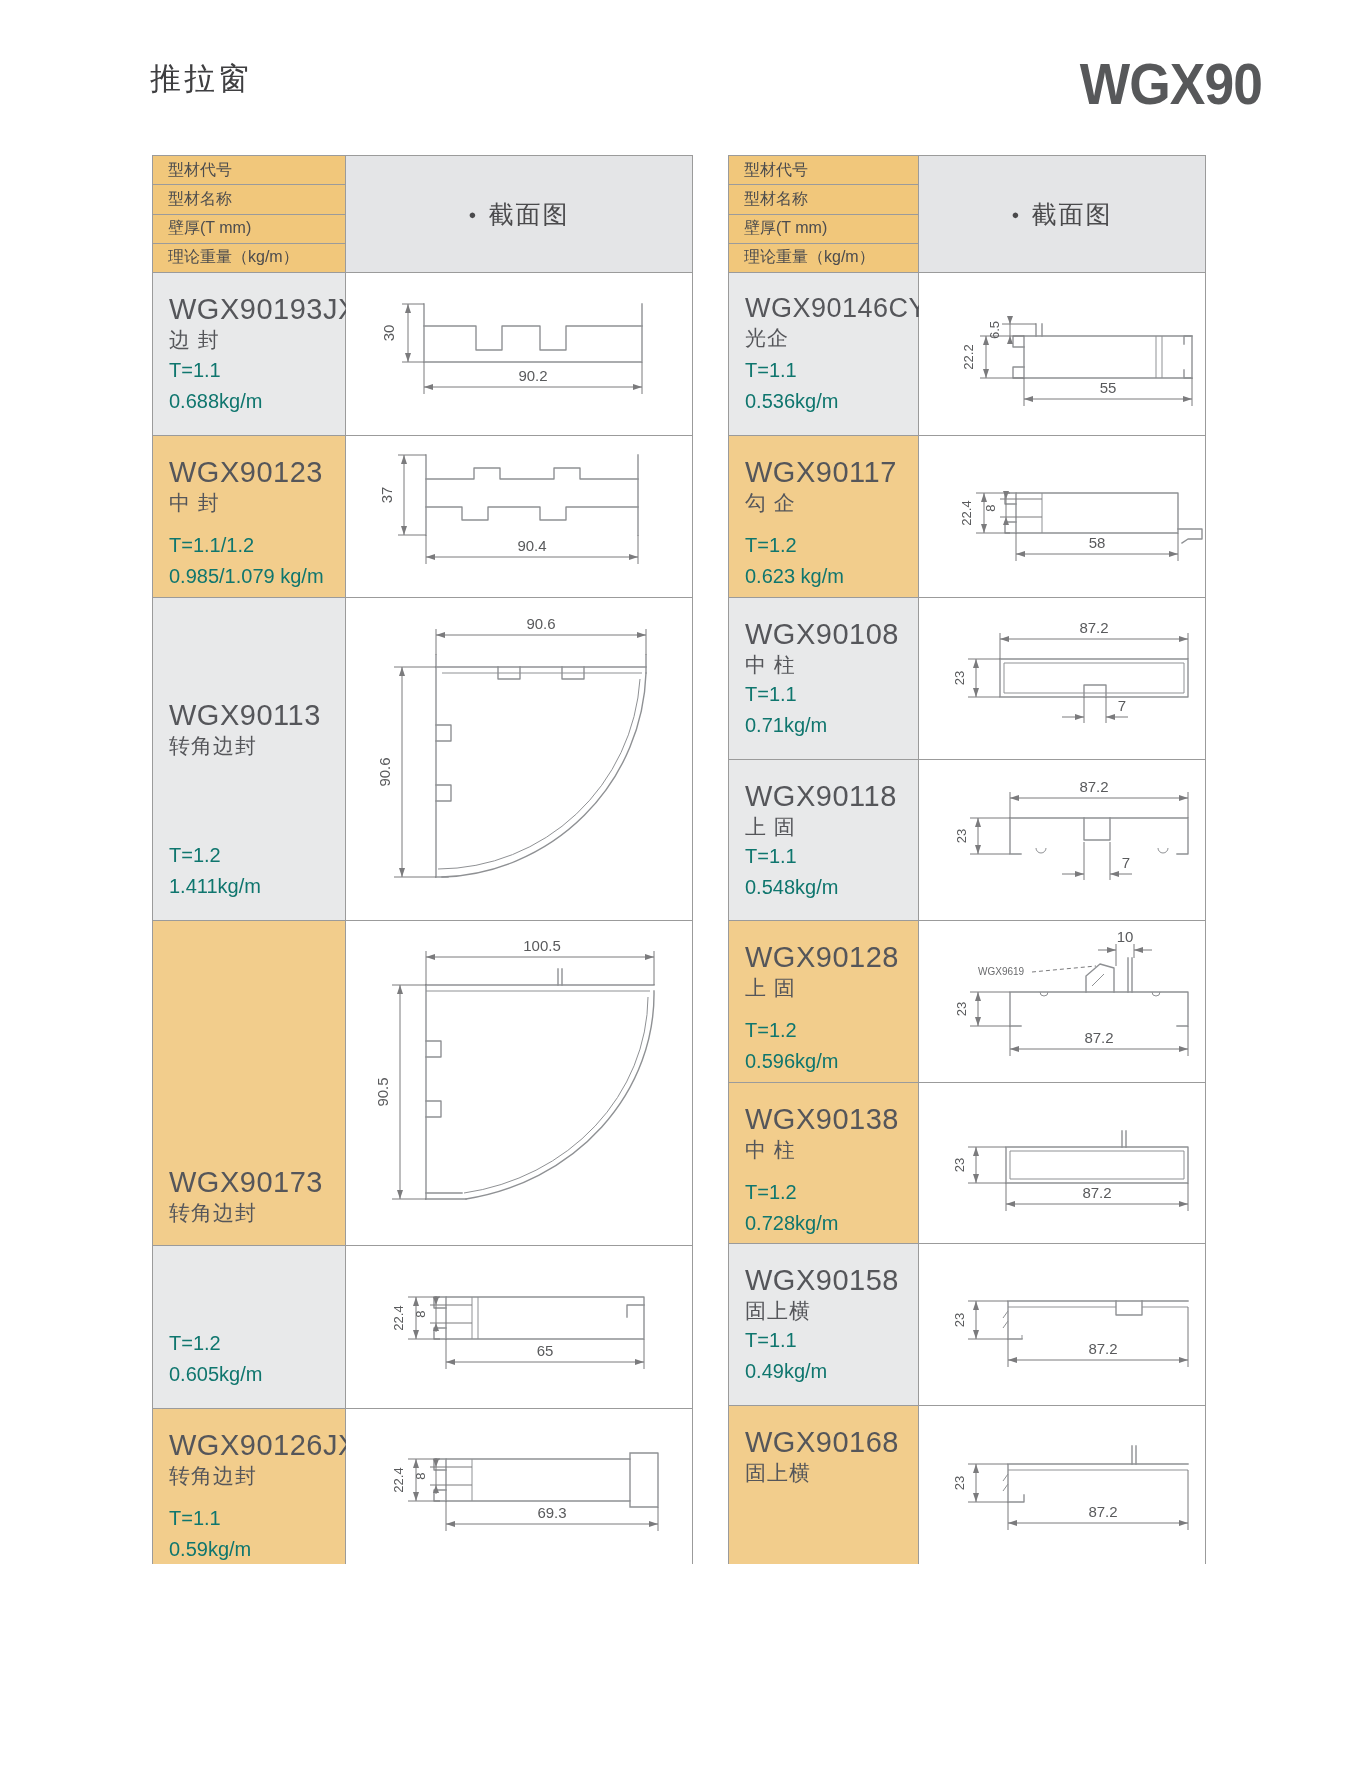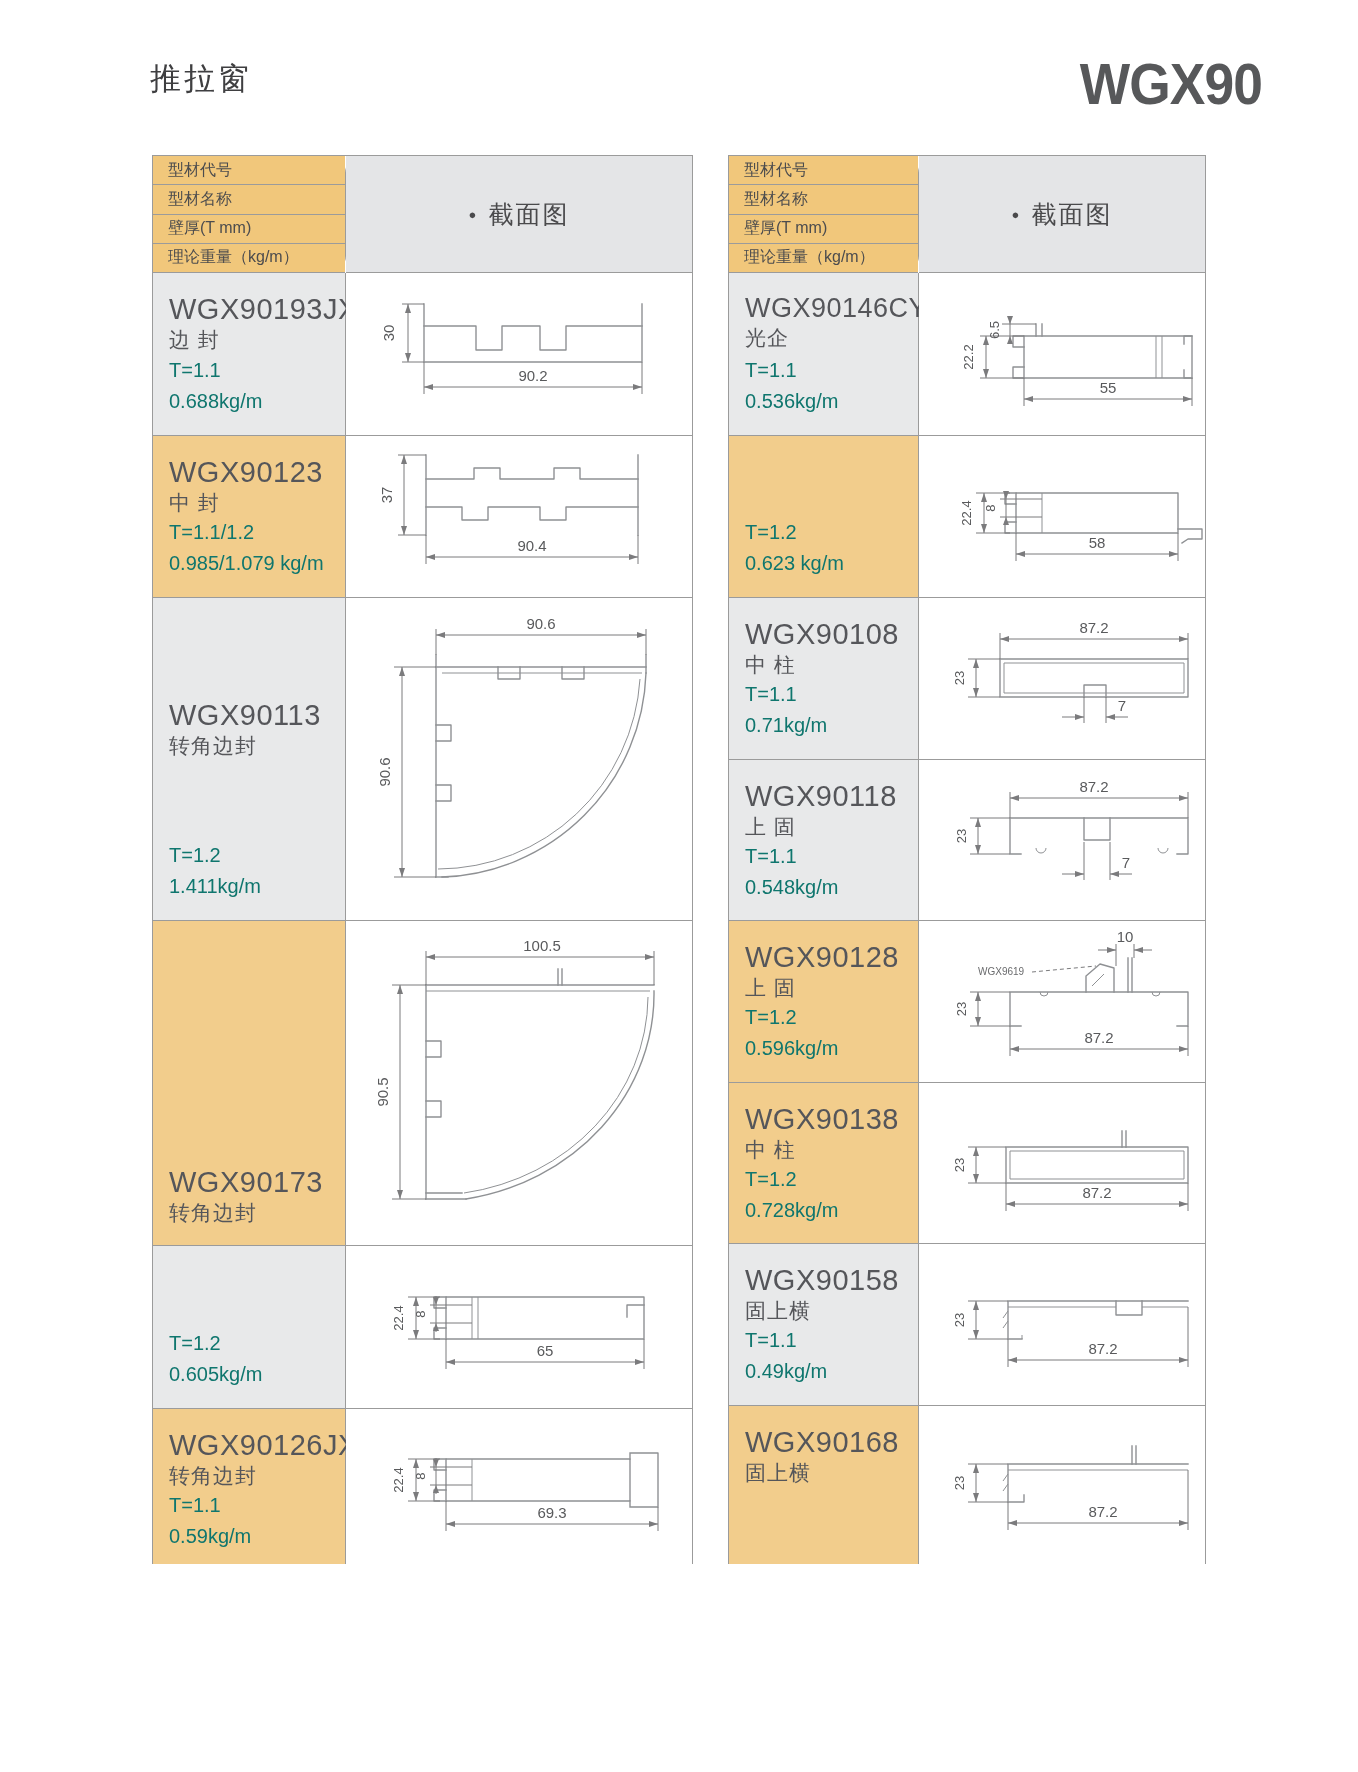--- a/index.html
+++ b/index.html
@@ -8,35 +8,35 @@
   .page-title{position:absolute;left:150px;top:58px;font-size:31px;color:#3f3f41;letter-spacing:3px;}
   .series-title{position:absolute;right:96px;top:50px;font-size:58px;font-weight:bold;color:#57585a;
         letter-spacing:-1px;transform:scaleX(.92);transform-origin:right;}
   .page-num{position:absolute;left:1238px;top:1678px;font-size:20px;font-weight:bold;color:#57585a;}
 
   .ptable{position:absolute;top:155px;border:1px solid var(--line);box-sizing:border-box;background:#fff;}
   .ptable.left{left:152px;width:541px;}
   .ptable.right{left:728px;width:478px;}
 
   .thead{display:flex;height:117px;}
-  .thead-left{display:flex;flex-direction:column;box-sizing:border-box;border-right:1px solid var(--line);border-radius:17px;}
+  .thead-left{display:flex;flex-direction:column;box-sizing:border-box;border-right:1px solid var(--line);}
   .left .thead-left,.left .info{width:193px;}
   .right .thead-left,.right .info{width:190px;}
   .h-row{flex:1;background:var(--tan_header);border-bottom:1px solid var(--line);
          display:flex;align-items:center;padding-left:15px;font-size:16px;color:#4c4c4e;box-sizing:border-box;}
   .thead-right{flex:1;background:var(--gray_header);border-bottom:1px solid var(--line);
          display:flex;align-items:center;justify-content:center;font-size:25px;color:#4a4a4c;letter-spacing:2px;}
   .bullet{font-size:13px;margin-right:10px;color:#4a4a4c;}
 
   .row{display:flex;box-sizing:border-box;border-bottom:1px solid var(--line);}
   .row:last-child{border-bottom:none;}
   .info{box-sizing:border-box;border-right:1px solid var(--line);
         display:flex;flex-direction:column;padding:20px 8px 18px 16px;}
   .tone-gray .info{background:var(--gray_cell);}
-  .tone-tan .info{background:var(--tan_cell);}
+  .tone-tan .info{background:var(--tan_cell);gap:13px;}
   .code{font-size:29px;color:#55565a;letter-spacing:.5px;}
   .name{font-size:21px;color:#55565a;letter-spacing:1px;}
   .specs{margin-top:auto;font-size:20px;color:#0f766e;line-height:1.55;}
   .tall .grp{margin-top:auto;}
   .draw{flex:1;display:flex;align-items:center;justify-content:center;background:#fff;}
 
   .p{fill:none;stroke:var(--drawing);stroke-width:1.4;stroke-linejoin:round;stroke-linecap:square;}
   .p2{fill:none;stroke:var(--drawing);stroke-width:1;stroke-linejoin:round;}
   .d{stroke:#7b7b7d;stroke-width:1;fill:none;}
   .dd{stroke:#7b7b7d;stroke-width:1;fill:none;stroke-dasharray:4 3;}
@@ -290,20 +290,24 @@
           <path class="d" d="M104,104 V132 M272,104 V132 M104,125 H272"></path>
           <polygon class="a" points="104,125 113,122 113,128"></polygon>
             <polygon class="a" points="272,125 263,122 263,128"></polygon>
           <text class="t" x="188" y="119" text-anchor="middle">55</text>
         </svg>
       </div>
     </div>
 
     <div class="row tone-tan" style="height:162px">
       <div class="info">
+        <div class="grp">
+          <div class="code">WGX90117</div>
+          <div class="name">勾 企</div>
+        </div>
         <div class="specs">
           <div>T=1.2</div>
           <div>0.623 kg/m</div>
         </div>
       </div>
       <div class="draw">
         <svg width="284" height="160" viewBox="0 0 284 160">
           <path class="p" d="M96,56 H258 V96 H96 Z"></path>
           <path class="p2" d="M122,56 V96"></path>
           <path class="p" d="M96,56 h-11 v11 h11 M96,96 h-11 v-11 h11"></path>

